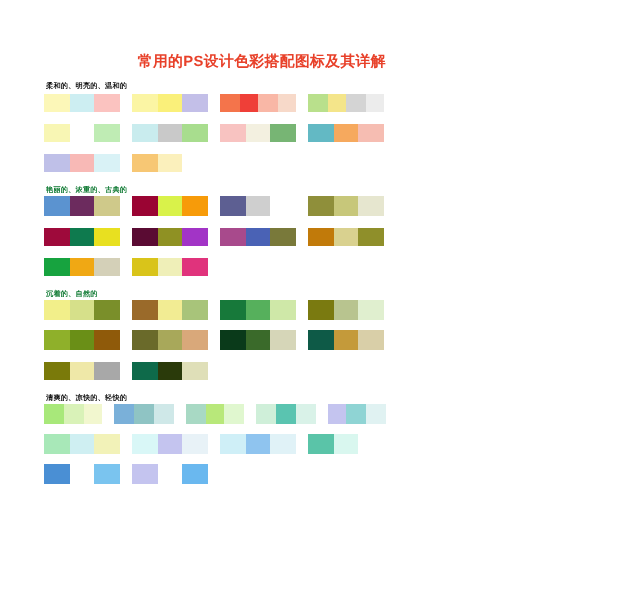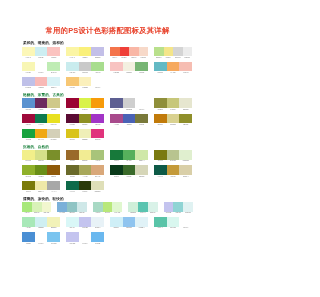--- a/index.html
+++ b/index.html
@@ -9,21 +9,21 @@
     font-family:"Liberation Sans","DejaVu Sans",sans-serif;
     overflow:hidden;
   }
   .page{
     position:relative;
     width:210px;height:297px;
     box-sizing:border-box;
     padding:26px 17px 0 22px;
   }
   .doc-title{
-    text-align:center;
+    text-align:right;
     color:#e8412a;
     font-size:7.4px;
     font-weight:bold;
     letter-spacing:.2px;
     margin:0 0 5px 0;
     white-space:nowrap;
   }
   .section{margin-bottom:4px;}
   .section-head{
     font-size:3.6px;

